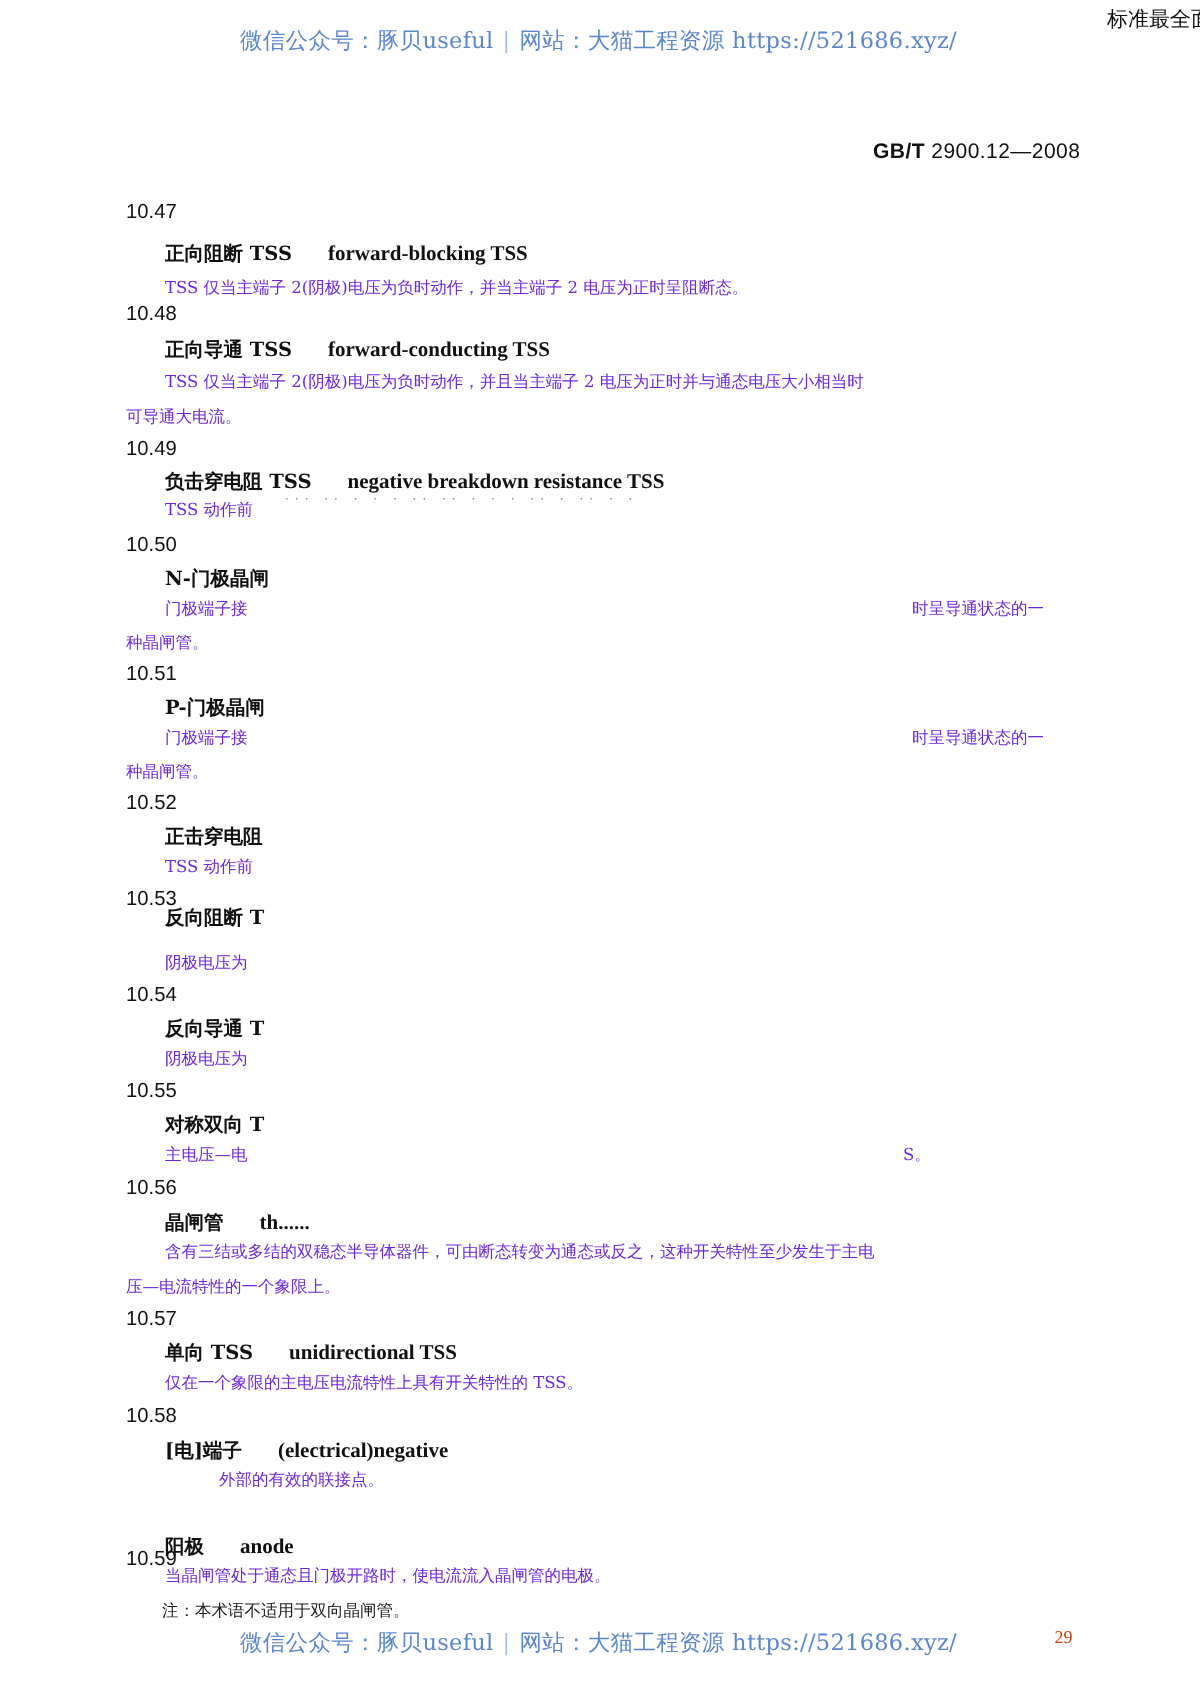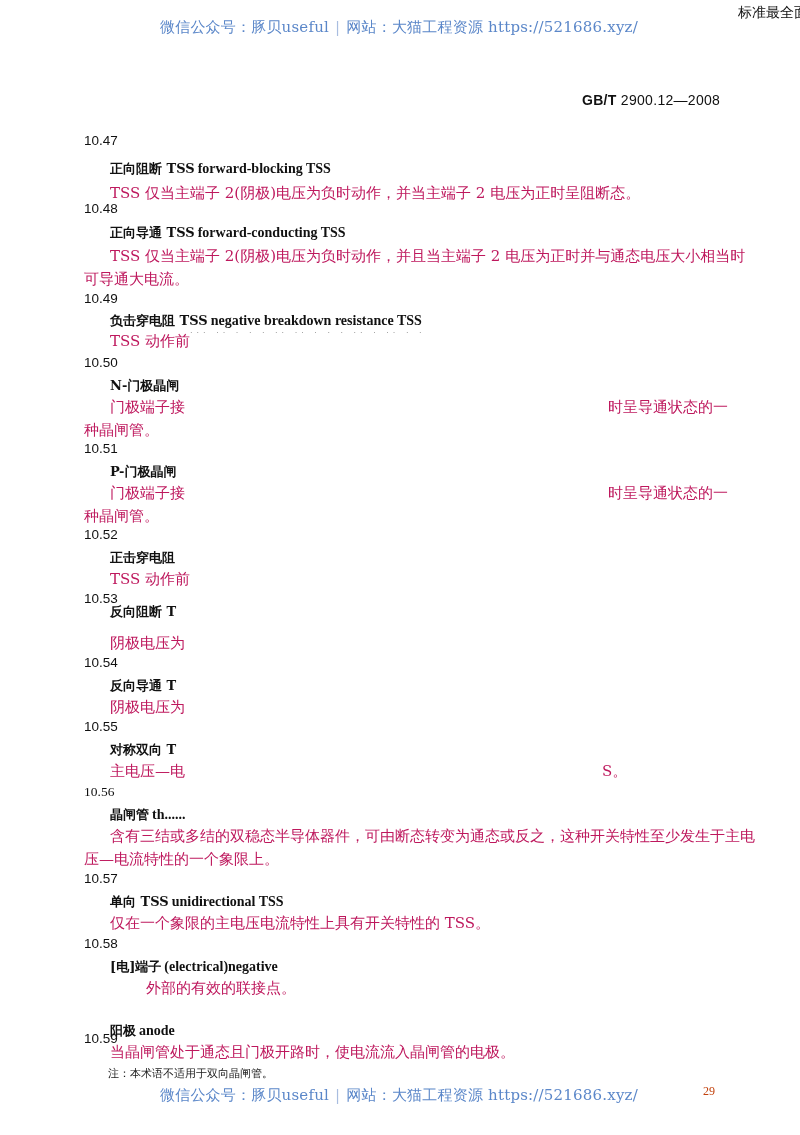--- a/index.html
+++ b/index.html
@@ -12,22 +12,22 @@
   .watermark {
     color: #5b87c9; font-size: 15px; letter-spacing: 0.2px;
     font-family: "DejaVu Serif", serif;
   }
   .watermark .sep { color: #a9bde0; padding: 0 6px; }
   .corner { font-family: "DejaVu Sans", sans-serif; font-size: 14px; color: #111; }
   .stdno { font-family: "Liberation Sans", "DejaVu Sans", sans-serif; font-size: 14px; font-weight: bold; color: #111; letter-spacing: 0.3px; }
   .stdno .num { font-weight: normal; }
   .clause { font-family: "Liberation Sans", "DejaVu Sans", sans-serif; font-size: 13.5px; color: #111; }
   .term { font-family: "DejaVu Serif", serif; font-size: 13px; font-weight: bold; color: #111; }
-  .term .en { font-family: "Liberation Serif", serif; font-size: 14px; margin-left: 3px; }
-  .def { font-family: "DejaVu Serif", serif; font-size: 15px; color: #be185d; }
+  .term .en { font-family: "Liberation Serif", serif; font-size: 14px; margin-left: 24px; }
+  .def { font-family: "DejaVu Serif", serif; font-size: 11px; color: #6d28d9; }
   .note { font-family: "DejaVu Serif", serif; font-size: 11px; color: #1a1a1a; }
   .pagenum { font-family: "Liberation Serif", serif; font-size: 12px; color: #c2410c; }
   .dots { color: #777; letter-spacing: 4px; font-size: 8px; }
 </style>
 </head>
 <body>
 
 <div class="abs watermark" style="left:160px; top:18px;">
   <span>微信公众号：豚贝useful</span><span class="sep">|</span><span>网站：大猫工程资源 https://521686.xyz/</span>
 </div>
@@ -93,21 +93,21 @@
 </div>
 <div class="abs def" style="left:110px; top:698px;">阴极电压为</div>
 
 <div class="abs clause" style="left:84px; top:719px;">10.55</div>
 <div class="abs term" style="left:110px; top:741px;">
   <span>对称双向 T</span>
 </div>
 <div class="abs def" style="left:110px; top:762px;">主电压—电</div>
 <div class="abs def" style="left:602px; top:762px;">S。</div>
 
-<div class="abs clause" style="left:84px; top:784px;font-family:Liberation Serif, serif;">10.56</div>
+<div class="abs clause" style="left:84px; top:784px;">10.56</div>
 <div class="abs term" style="left:110px; top:806px;">
   <span>晶闸管</span><span class="en">th......</span>
 </div>
 <div class="abs def" style="left:110px; top:827px;">含有三结或多结的双稳态半导体器件，可由断态转变为通态或反之，这种开关特性至少发生于主电</div>
 <div class="abs def" style="left:84px; top:850px;">压—电流特性的一个象限上。</div>
 
 <div class="abs clause" style="left:84px; top:871px;">10.57</div>
 <div class="abs term" style="left:110px; top:893px;">
   <span>单向 TSS</span><span class="en">unidirectional TSS</span>
 </div>

